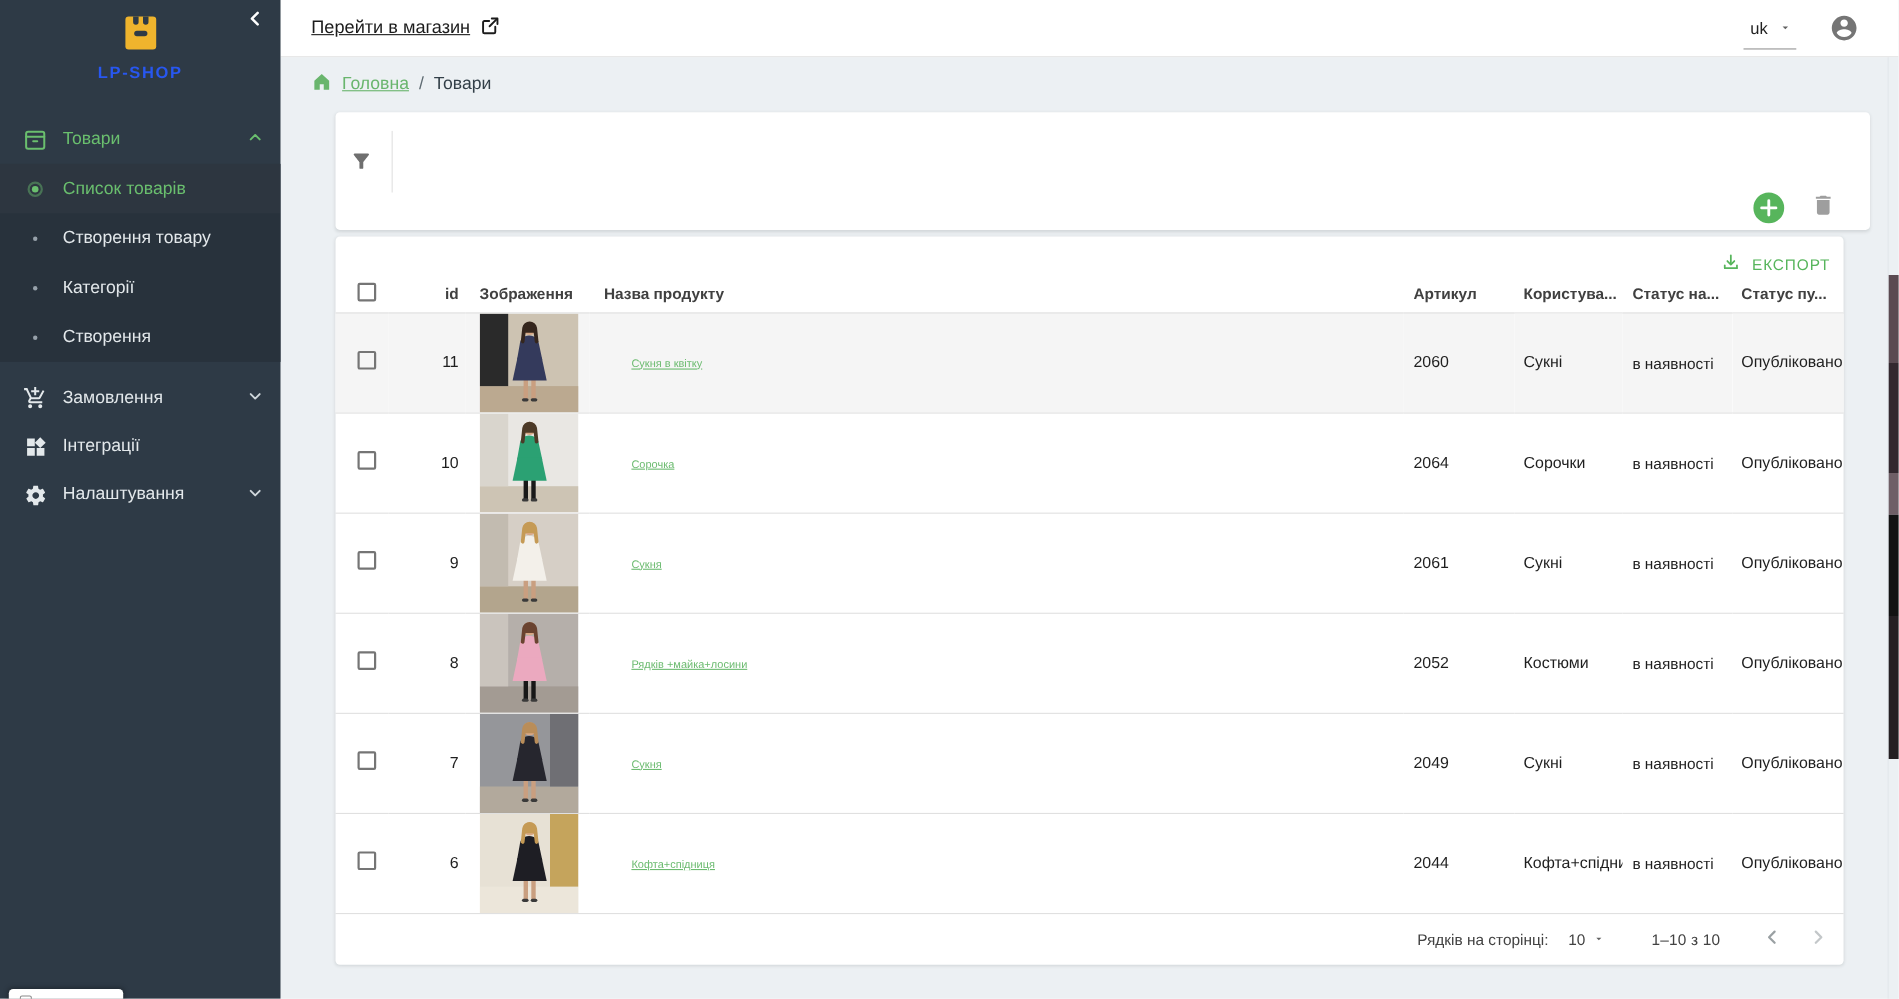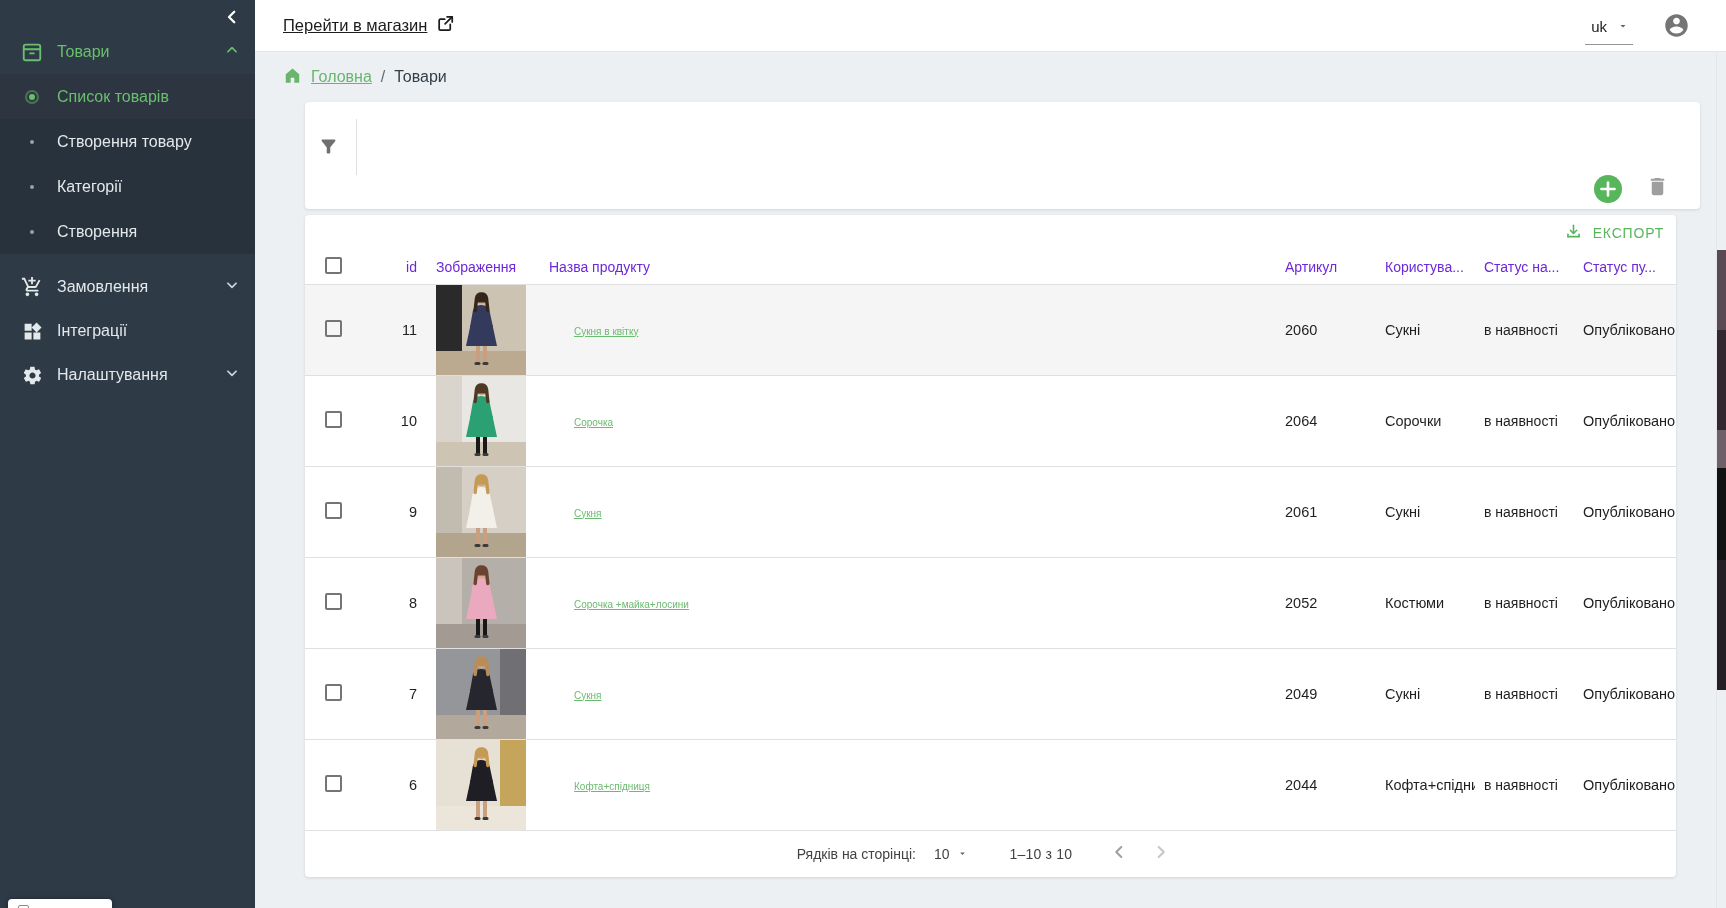--- a/index.html
+++ b/index.html
@@ -41,44 +41,44 @@
 
   .filter-card { margin-left:22px; width:1395px; height:107px; background:#fff; border-radius:4px;
                  box-shadow:0 1px 3px rgba(60,64,67,.15); position:relative; }
   .funnel-btn { position:absolute; left:13px; top:34px; background:none; border:none; cursor:pointer; }
   .v-divider { position:absolute; left:51px; top:17px; width:1px; height:56px; background:#e0e0e0; }
   .add-btn { position:absolute; right:77px; bottom:5px; width:30px; height:30px; background:none; border:none; cursor:pointer; }
   .del-btn { position:absolute; right:31px; bottom:8px; background:none; border:none; cursor:pointer; }
 
   .table-card { margin-left:22px; margin-top:6px; width:1371px; background:#fff; border-radius:4px;
                 box-shadow:0 1px 3px rgba(60,64,67,.15); }
-  .export-row { height:36px; display:flex; align-items:center; justify-content:flex-end; padding-right:12px; }
+  .export-row { height:36px; display:flex; align-items:flex-end; justify-content:flex-end; padding-right:12px; }
   .export-btn { display:flex; align-items:center; gap:10px; background:none; border:none; color:#57b55c;
                 font-size:14px; font-weight:500; letter-spacing:.8px; cursor:pointer; font-family:inherit; }
 
   table { width:100%; border-collapse:collapse; table-layout:fixed; }
-  th { height:33px; text-align:left; font-size:14px; font-weight:normal; color:#6d28d9; }
+  th { height:33px; text-align:left; font-size:14px; font-weight:bold; color:#404040; }
   td { font-size:14.5px; color:#1f1f1f; }
   tbody tr { border-top:1px solid #e0e0e0; height:90px; }
   tbody tr.hl { background:#f5f5f5; }
   .c-cb { padding-left:20px; width:48px; }
   .cb { width:17px; height:17px; border:2px solid #757575; border-radius:2px; display:inline-block; background:#fff; cursor:pointer; }
   tbody .cb { background:transparent; }
   .c-id { text-align:right; padding-right:6px; }
   .c-img { padding-left:13px; }
   .thumb { width:90px; height:90px; overflow:hidden; }
   .thumb svg { display:block; }
   .c-name { padding-left:13px; }
   .plink { color:#6cbb70; font-size:10px; text-decoration:underline; cursor:pointer;margin-left:25px; }
   .c-sku { padding-left:9px; }
   .c-cat { padding-left:8px; white-space:nowrap; overflow:hidden; }
   .c-stock { padding-left:9px; font-size:14px; }
   .c-pub { padding-left:8px; white-space:nowrap; overflow:hidden; }
 
-  .pagination { border-top:1px solid #e0e0e0; height:47px; display:flex; align-items:center; justify-content:center;
+  .pagination { border-top:1px solid #e0e0e0; height:47px; display:flex; align-items:center; justify-content:flex-end;
                 font-size:14px; color:#424242; padding-right:8px; }
   .rpp-label { margin-right:18px; }
   .rpp-select { display:flex; align-items:center; gap:7px; cursor:pointer; margin-right:42px; }
   .pg-range { margin-right:32px; letter-spacing:.2px; }
   .pg-btn { background:none; border:none; cursor:pointer; padding:4px; display:flex; }
 
   
   .right-sliver { position:absolute; right:0; top:52px; width:10px; height:856px; background:#ecf0f3; border-left:1px solid #e3e7ea; }
   .right-sliver .seg { position:absolute; left:0; width:10px; }
 
@@ -94,20 +94,31 @@
 <div class="app">
 
   <aside class="sidebar">
     <button class="collapse-btn">
       <span>
         <svg width="18" height="18" viewBox="0 0 24 24" fill="none" stroke="#ffffff" stroke-width="3" stroke-linecap="round" stroke-linejoin="round">
             <polyline points="15 5 8 12 15 19"></polyline>
           </svg>
       </span>
     </button>
+    <div class="logo">
+      <span>
+        <svg width="38" height="40" viewBox="0 0 38 40">
+          <path d="M8 5 h22 a3 3 0 0 1 3 3 v24 a3 3 0 0 1 -3 3 h-22 a3 3 0 0 1 -3 -3 v-24 a3 3 0 0 1 3 -3 z" fill="#efb42d"></path>
+          <path d="M12 5 v5 a2.5 2.5 0 0 0 5 0 v-5 z" fill="#2e3a46"></path>
+          <path d="M21 5 v5 a2.5 2.5 0 0 0 5 0 v-5 z" fill="#2e3a46"></path>
+          <rect x="13" y="18" width="12" height="5" rx="2.5" fill="#2e3a46"></rect>
+        </svg>
+      </span>
+      <div class="logo-text">LP-SHOP</div>
+    </div>
 
     <nav class="nav">
       <div class="nav-item green">
         <span class="nicon">
           <svg width="22" height="22" viewBox="0 0 24 24" fill="none" stroke="#6abf6e" stroke-width="2" stroke-linecap="round" stroke-linejoin="round">
             <rect x="3" y="4" width="18" height="17" rx="2"></rect>
               <line x1="3" y1="9" x2="21" y2="9"></line>
               <line x1="10" y1="13.5" x2="14" y2="13.5"></line>
           </svg>
         </span>
@@ -384,21 +395,21 @@
     <rect x="47" y="58" width="4" height="20" fill="#171717"></rect>
     <rect x="38.5" y="77" width="6" height="3" rx="1.5" fill="#3a3a3a"></rect>
     <rect x="46.5" y="77" width="6" height="3" rx="1.5" fill="#3a3a3a"></rect>
     <path d="M45 20 c-5.5 0 -8 3.5 -8.5 8 L34 42 L57 42 L54 28 c-0.5 -4.5 -3.5 -8 -9 -8 z" fill="#eba9bf"></path>
     <path d="M34.5 40 L56.5 40 L61 61 L30 61 Z" fill="#eba9bf"></path>
     <circle cx="45.5" cy="13.5" r="6" fill="#d8a884"></circle>
     <path d="M38.8 13 a6.8 6.8 0 0 1 13.4 0 l1.4 13 q-2.2 2.5-3.4 0 l-1-8.5 h-7.4 l-1 8.5 q-1.2 2.5-3.4 0 z" fill="#6a4330"></path>
   </svg>
                   </div>
                 </td>
-                <td class="c-name"><a class="plink">Сорочка +майка+лосини</a></td>
+                <td class="c-name"><a class="plink">Рядків +майка+лосини</a></td>
                 <td class="c-sku">2052</td>
                 <td class="c-cat">Костюми</td>
                 <td class="c-stock">в наявності</td>
                 <td class="c-pub">Опубліковано</td>
               </tr>
               <tr>
                 <td class="c-cb"><span class="cb"></span></td>
                 <td class="c-id">7</td>
                 <td class="c-img">
                   <div class="thumb">

